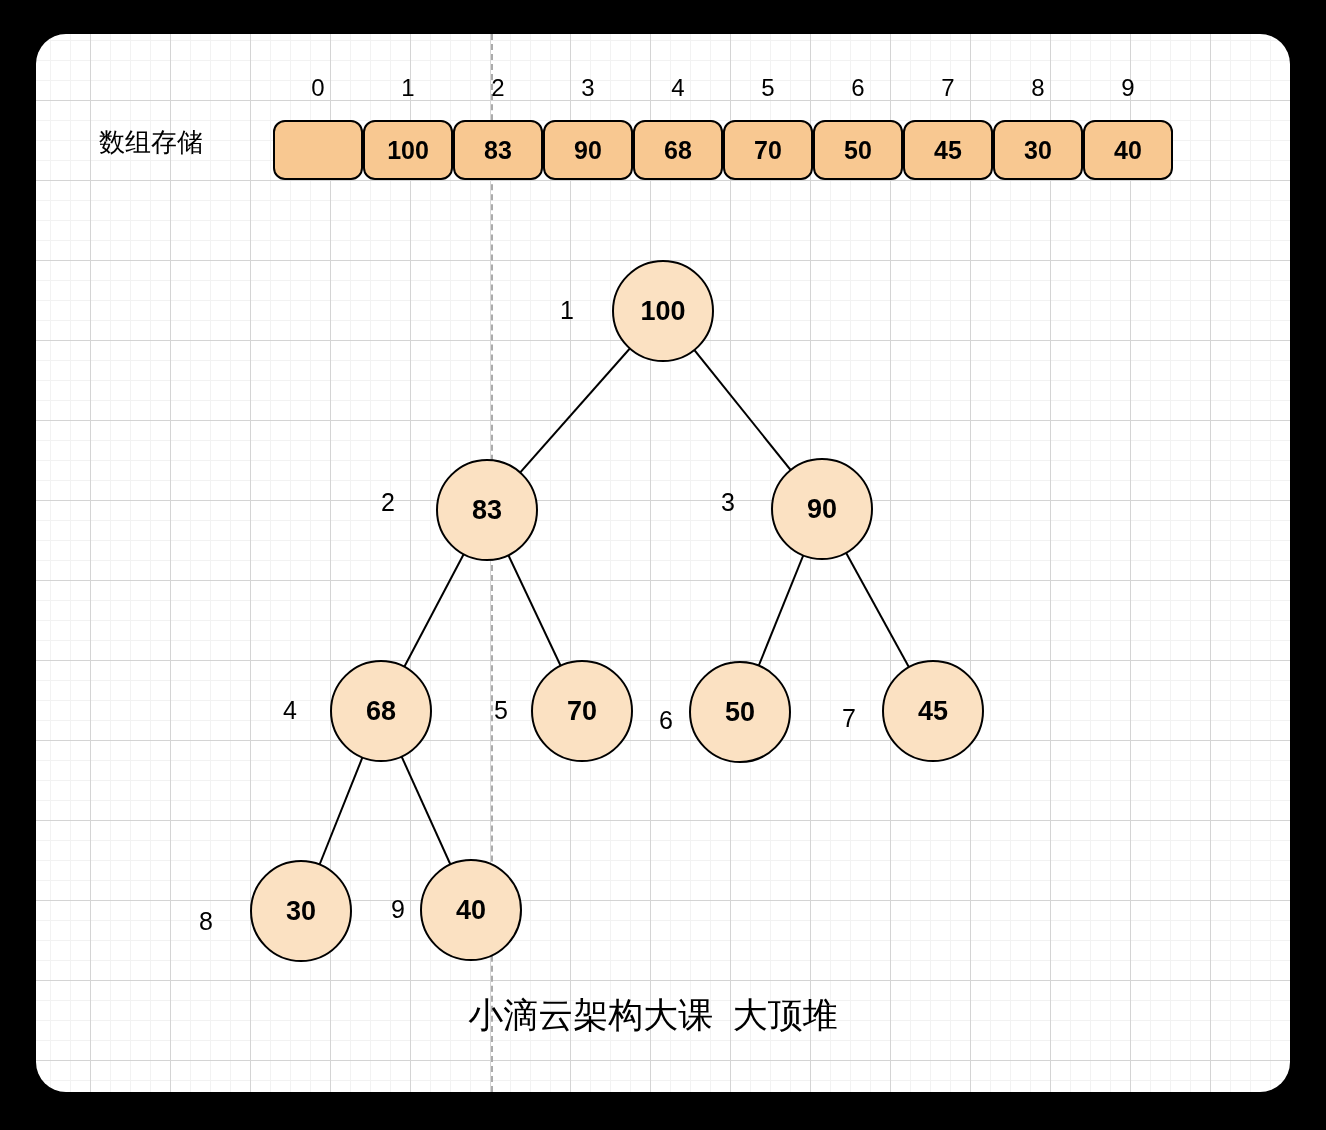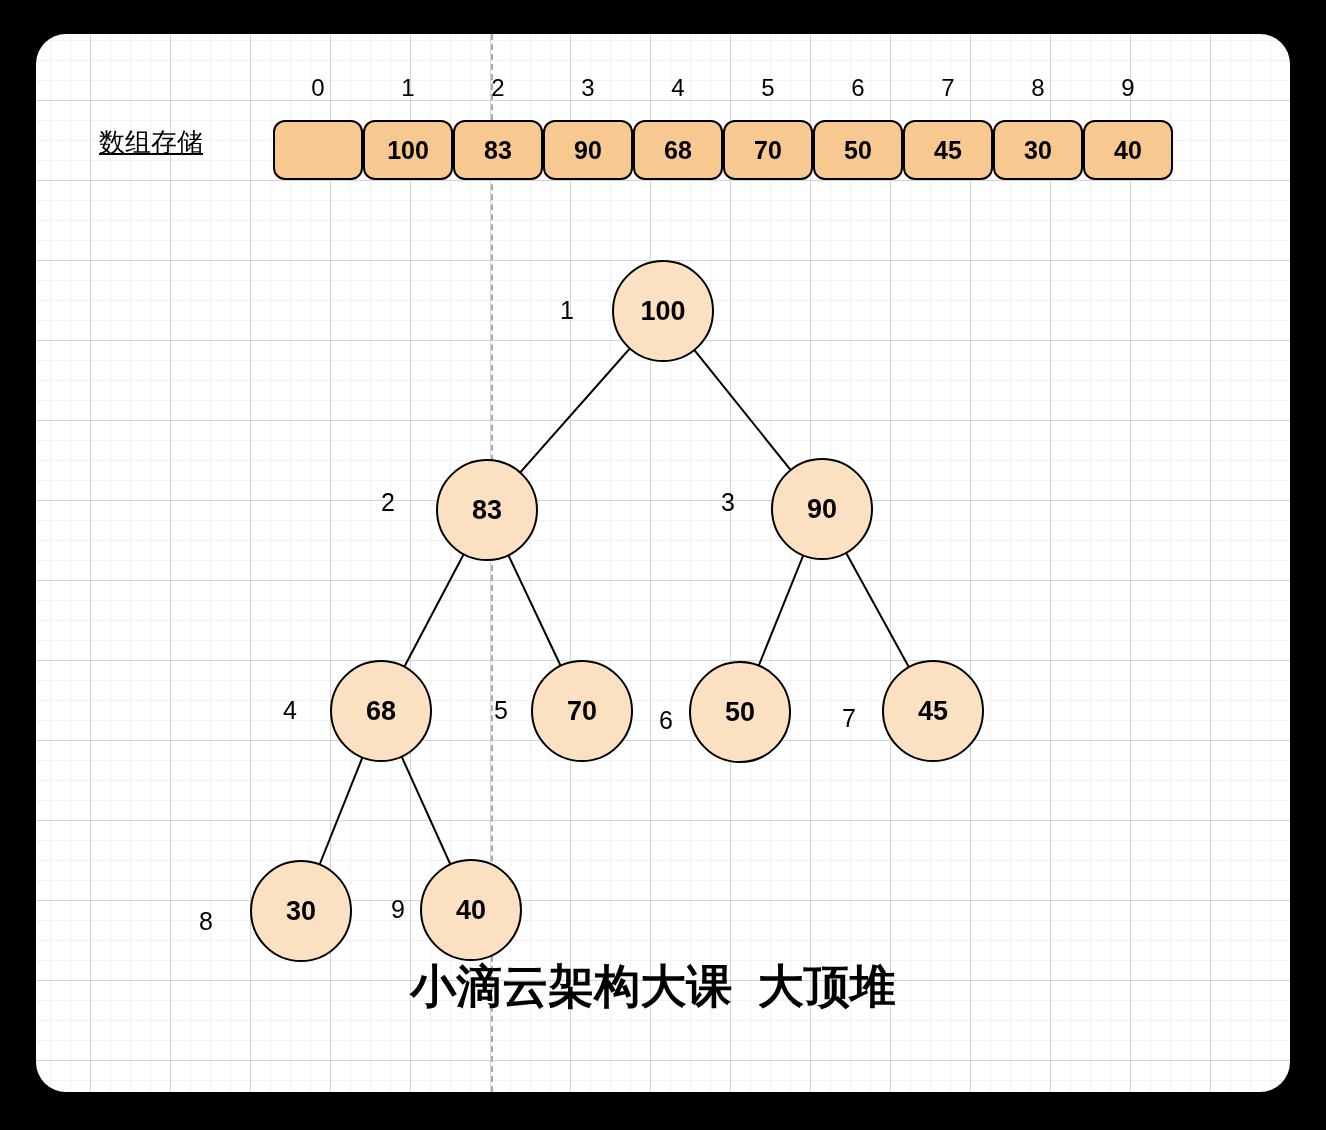--- a/index.html
+++ b/index.html
@@ -37,21 +37,20 @@
     width: 0;
     border-left: 2px dashed var(--dash-color, #ababab);
   }
   .array-label {
     position: absolute;
     left: 63px;
     top: 91px;
     font-size: 26px;
     color: #000;
     white-space: nowrap;
-    text-decoration: underline;
   }
   .array-indices {
     position: absolute;
     left: 237px;
     top: 40px;
     display: flex;
   }
   .array-indices .idx {
     width: 90px;
     text-align: center;
@@ -101,24 +100,24 @@
   }
   .node-label {
     position: absolute;
     transform: translate(-50%, -50%);
     font-size: 25px;
     color: #000;
   }
   .title {
     position: absolute;
     left: 617px;
-    top: 953px;
+    top: 981px;
     transform: translate(-50%, -50%);
-    font-size: 46px;
-    font-weight: bold;
+    font-size: 35px;
+    font-weight: normal;
     color: #000;
     white-space: pre;
   }
 </style>
 </head>
 <body style="background: rgb(0, 0, 0);">
 
 <div class="canvas">
   <div class="dashed-line"></div>
 

